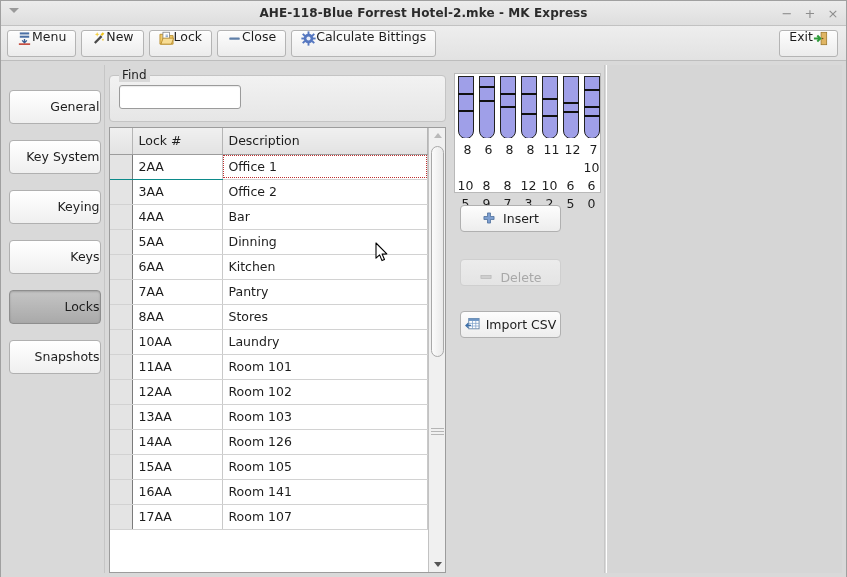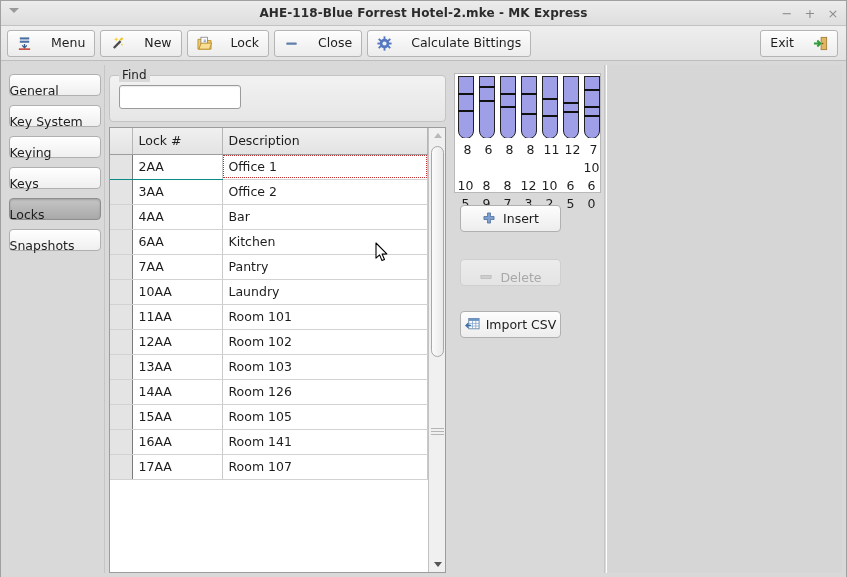--- a/index.html
+++ b/index.html
@@ -65,22 +65,21 @@
     height: 35px;
     background: linear-gradient(#eeeeee, #e2e2e2);
     border-bottom: 1px solid #bdbdbd;
     display: flex;
     align-items: center;
     padding: 0 6px;
     gap: 5px;
   }
   .tbtn {
     display: inline-flex;
-    align-items: center;
-    gap: 19px;
+    gap: 0;
     height: 27px;
     padding: 0 9px;
     background: linear-gradient(#fdfdfd, #ececec);
     border: 1px solid #b4b4b4;
     border-radius: 3px;
     font-size: 12.5px;
     color: #1d1d1d;
     cursor: default;
     white-space: nowrap;
     box-shadow: 0 1px 0 rgba(255,255,255,0.7) inset;
@@ -109,29 +108,29 @@
     position: absolute;
     left: 4px; top: 4px;
     width: 100px; bottom: 4px;
     background: #d9d9d9;
     border-right: 1px solid #c6c6c6;
     padding-top: 9px;
   }
   .side-btn {
     display: block;
     width: 92px;
-    height: 22px;
-    margin: 0 auto 9px auto;
+    height: 34px;
+    margin: 16px auto 9px auto;
     background: linear-gradient(#ffffff, #efefef);
     border: 1px solid #b0b0b0;
     border-radius: 4px;
     font-size: 12.5px;
     color: #1d1d1d;
     line-height: 32px;
-    text-align: left;
+    text-align: right;
     cursor: default;
   }
   .side-btn.active {
     background: linear-gradient(#c5c5c5, #a9a9a9);
     border-color: #8e8e8e;
     box-shadow: 0 1px 2px rgba(0,0,0,0.18) inset;
   }
 
   
   #center {
@@ -531,27 +530,37 @@
                   <td class="num-cell">3AA</td>
                   <td>Office 2</td>
                 </tr>
                 <tr>
                   <td class="sel-cell"></td>
                   <td class="num-cell">4AA</td>
                   <td>Bar</td>
                 </tr>
                 <tr>
                   <td class="sel-cell"></td>
+                  <td class="num-cell">5AA</td>
+                  <td>Dinning</td>
+                </tr>
+                <tr>
+                  <td class="sel-cell"></td>
                   <td class="num-cell">6AA</td>
                   <td>Kitchen</td>
                 </tr>
                 <tr>
                   <td class="sel-cell"></td>
                   <td class="num-cell">7AA</td>
                   <td>Pantry</td>
+                </tr>
+                <tr>
+                  <td class="sel-cell"></td>
+                  <td class="num-cell">8AA</td>
+                  <td>Stores</td>
                 </tr>
                 <tr>
                   <td class="sel-cell"></td>
                   <td class="num-cell">10AA</td>
                   <td>Laundry</td>
                 </tr>
                 <tr>
                   <td class="sel-cell"></td>
                   <td class="num-cell">11AA</td>
                   <td>Room 101</td>

